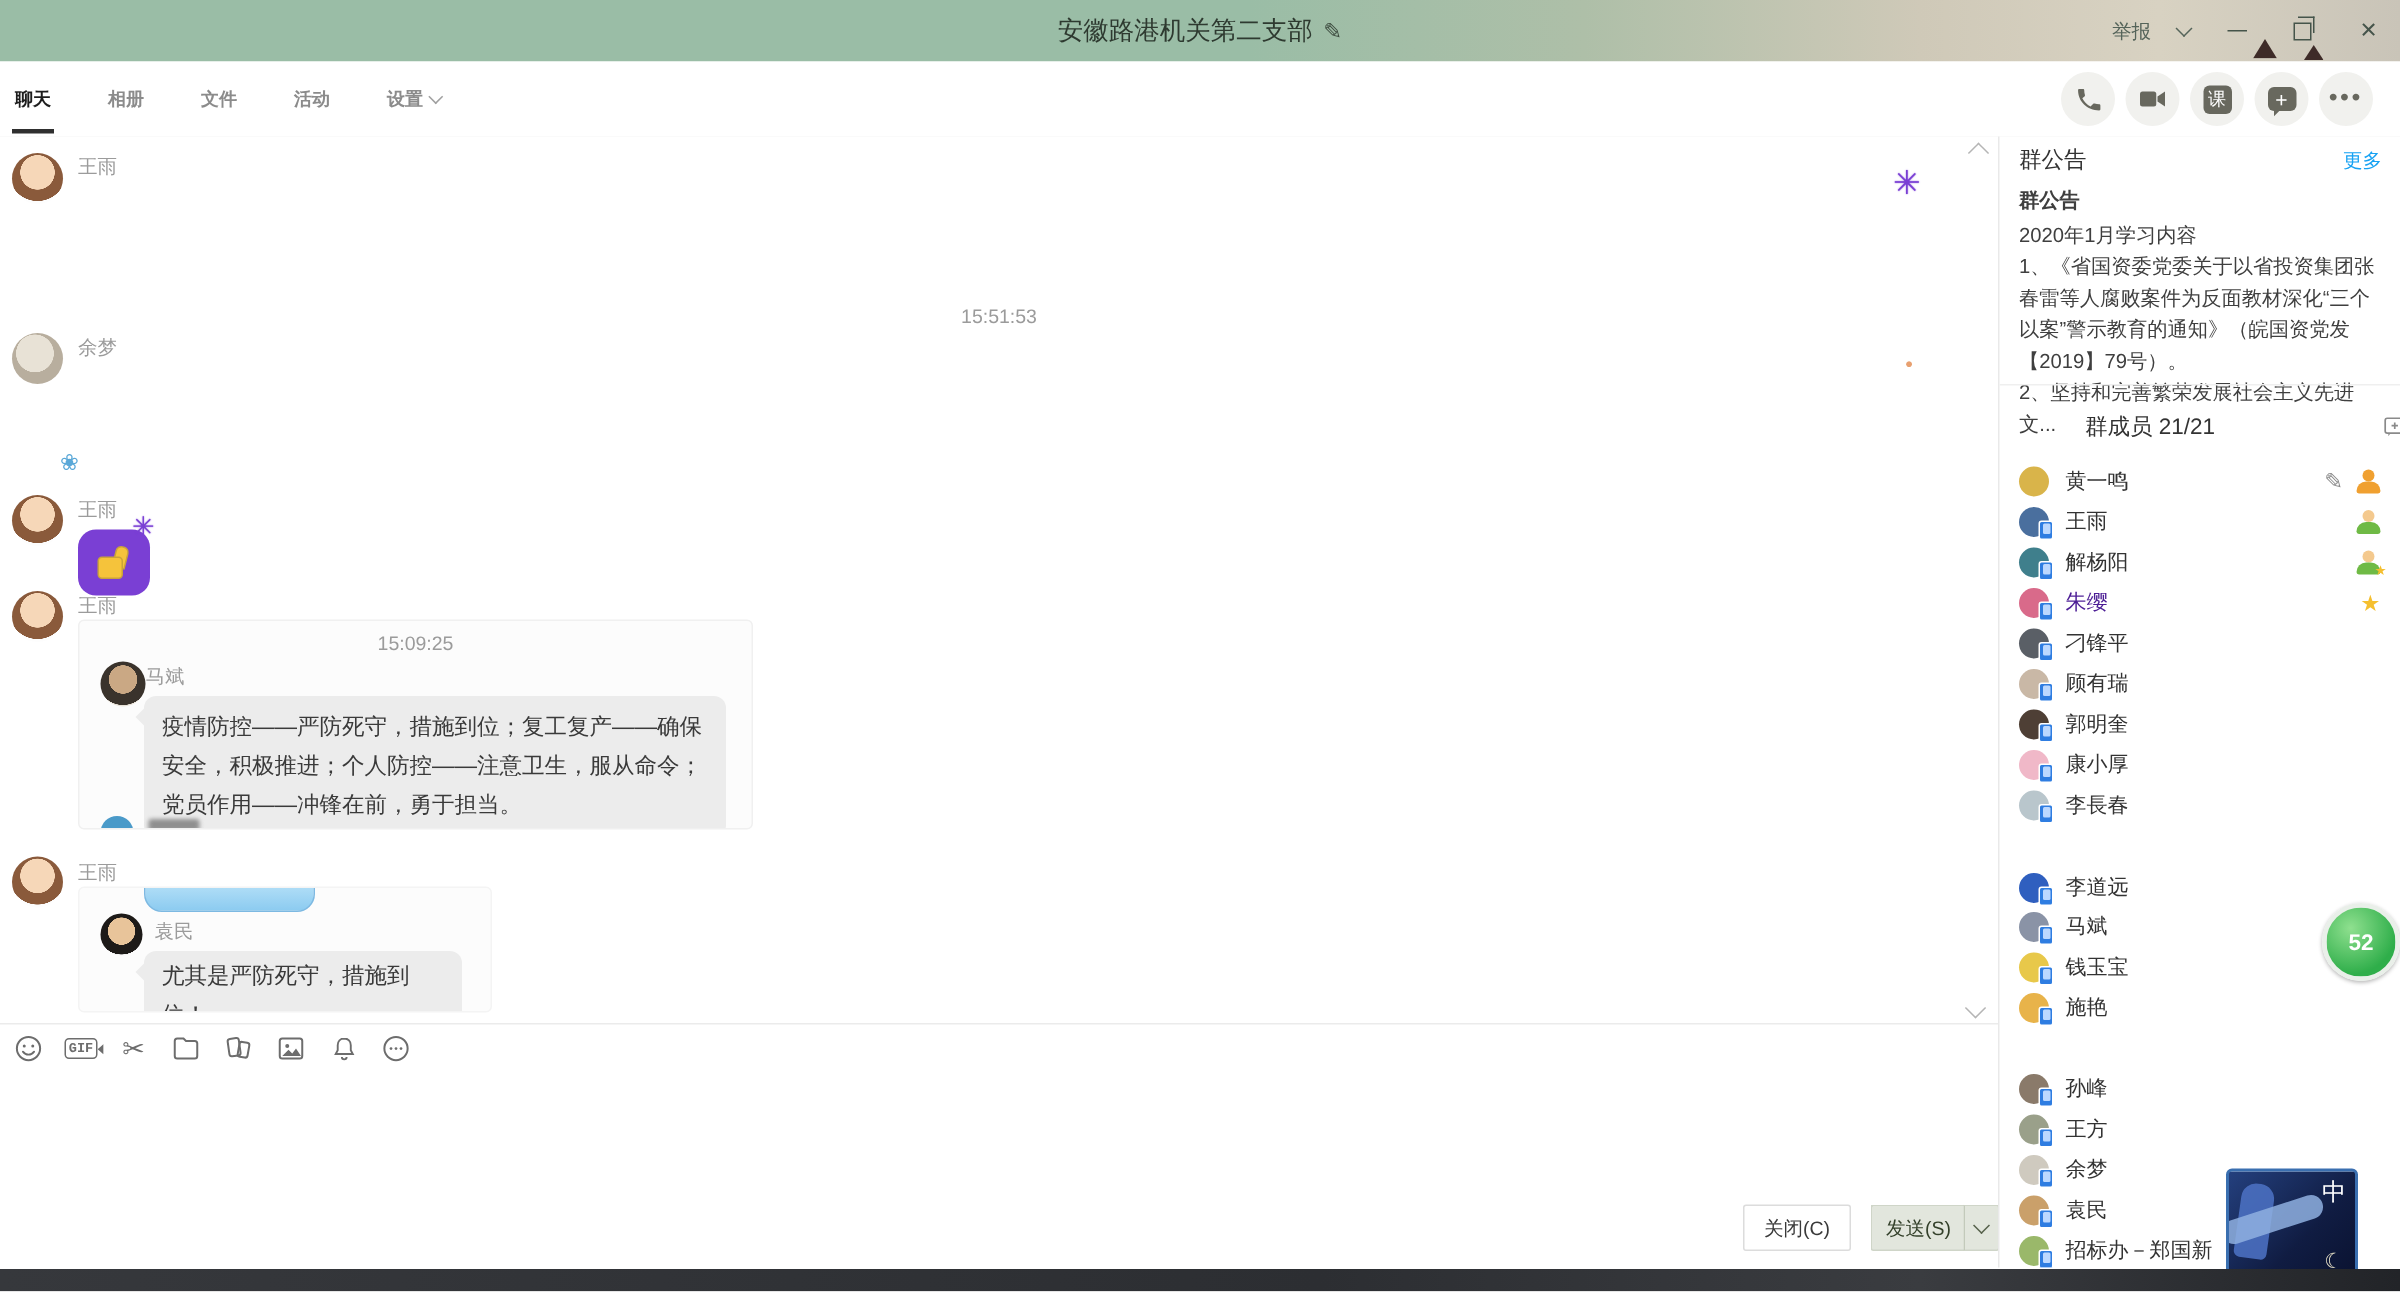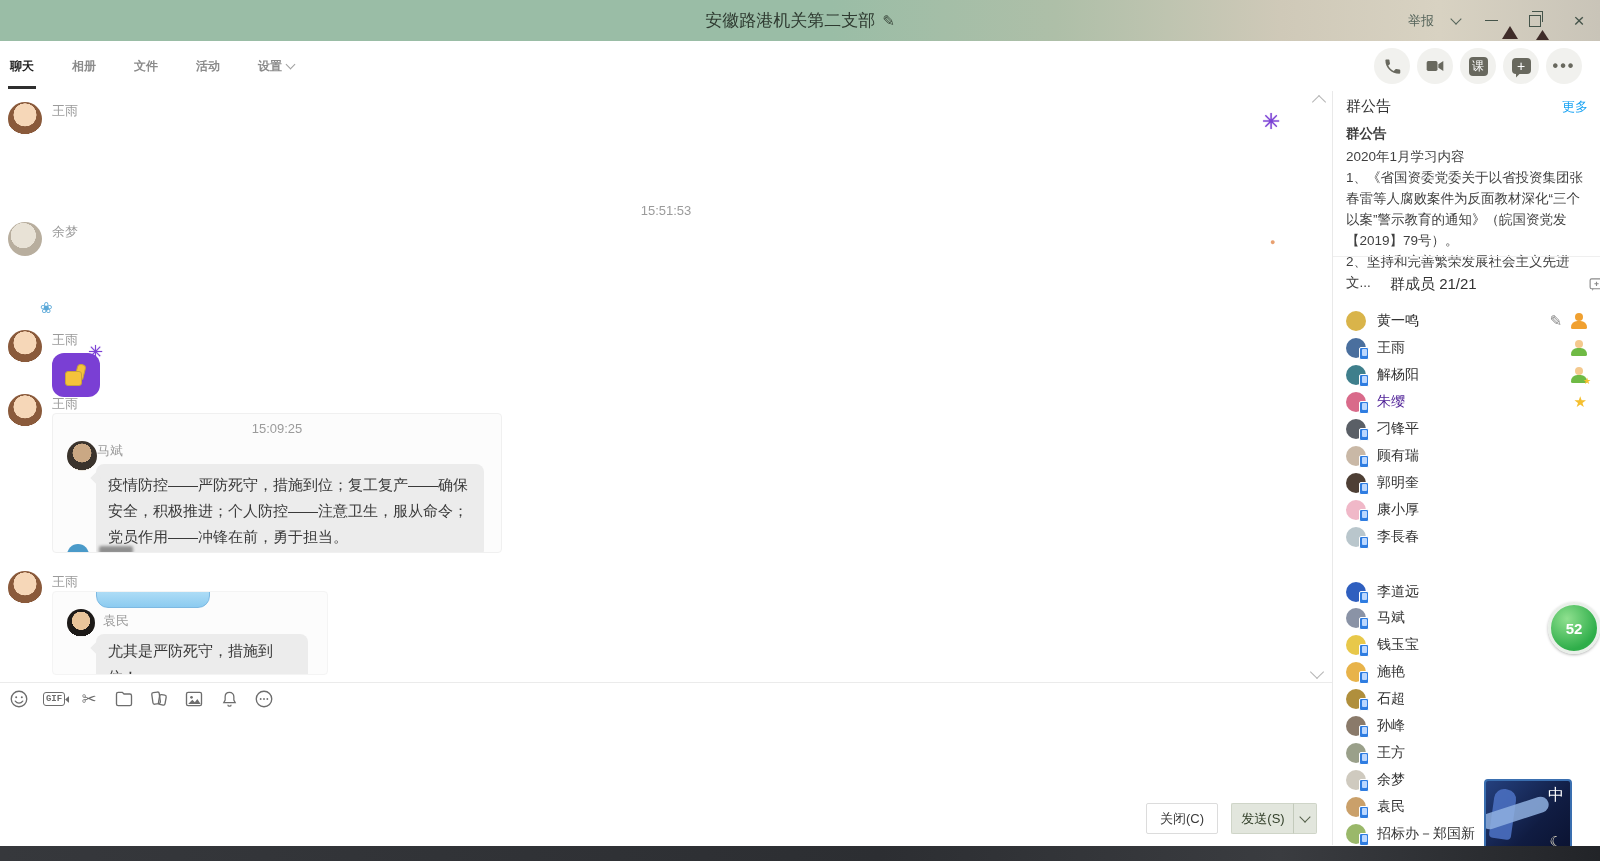--- a/index.html
+++ b/index.html
@@ -66,21 +66,21 @@
   .chat-chevron{position:absolute;width:9px;height:9px;border-right:1.5px solid #b5b5b5;border-bottom:1.5px solid #b5b5b5;cursor:pointer;}
   .scroll-thumb{position:absolute;background:#cccccc;border-radius:4px;cursor:pointer;}
 
   
   .chat-divider{position:absolute;left:0;top:682px;width:1332px;height:1px;background:#ebebeb;}
   .toolbar{position:absolute;left:0;top:683px;width:1332px;height:32px;display:flex;align-items:center;gap:13px;padding-left:8px;color:#6d6d6d;}
   .tool{width:22px;height:22px;display:flex;align-items:center;justify-content:center;cursor:pointer;font-size:18px;color:#6d6d6d;}
   .gif-box{border:1.4px solid #6d6d6d;border-radius:3px;font-size:9px;font-weight:bold;padding:1px 2px;position:relative;font-family:Liberation Mono, monospace;}
   .gif-box:after{content:"";position:absolute;right:-5px;top:3px;width:4px;height:7px;background:#6d6d6d;clip-path:polygon(0 50%,100% 0,100% 100%);}
   .tool-clock{position:absolute;right:24px;top:688px;cursor:pointer;}
-  .footer-btns{position:absolute;left:0;top:801px;width:1332px;height:34px;}
+  .footer-btns{position:absolute;left:16px;top:801px;width:1332px;height:34px;}
   .btn-close{position:absolute;left:1146px;top:2px;width:70px;height:29px;background:#fff;border:1px solid #dcdcdc;border-radius:2px;
     font-size:13px;color:#3a3a3a;display:flex;align-items:center;justify-content:center;cursor:pointer;}
   .btn-send{position:absolute;left:1231px;top:2px;width:62px;height:29px;background:#e2e6dd;border:1px solid #cfd5c8;border-right:none;border-radius:2px 0 0 2px;
     font-size:13px;color:#33402a;display:flex;align-items:center;justify-content:center;cursor:pointer;}
   .btn-send-arrow{position:absolute;left:1293px;top:2px;width:22px;height:29px;background:#e2e6dd;border:1px solid #cfd5c8;border-left:1px solid #c3cabb;
     border-radius:0 2px 2px 0;display:flex;align-items:center;justify-content:center;cursor:pointer;}
   .btn-send-arrow .chev{border-color:#55604a;}
 
   
   .sidebar{position:absolute;left:1332px;top:91px;width:268px;height:754px;background:#fff;border-left:1px solid #e9e9e9;box-sizing:border-box;}
@@ -417,26 +417,20 @@
             <span class="phone-badge"></span>
           </span>
         <span class="mname">钱玉宝</span>
       </div>
       <div class="mrow" style="top:351px;">
         <span class="mavatar" style="background: rgb(232, 179, 74);">
             <span class="phone-badge"></span>
           </span>
         <span class="mname">施艳</span>
       </div>
-      <div class="mrow" style="top:378px;">
-        <span class="mavatar" style="background: rgb(176, 143, 60);">
-            <span class="phone-badge"></span>
-          </span>
-        <span class="mname">石超</span>
-      </div>
       <div class="mrow" style="top:432px;">
         <span class="mavatar" style="background: rgb(154, 160, 138);">
             <span class="phone-badge"></span>
           </span>
         <span class="mname">王方</span>
       </div>
       <div class="mrow" style="top:405px;">
         <span class="mavatar" style="background: rgb(138, 122, 106);">
             <span class="phone-badge"></span>
           </span>

